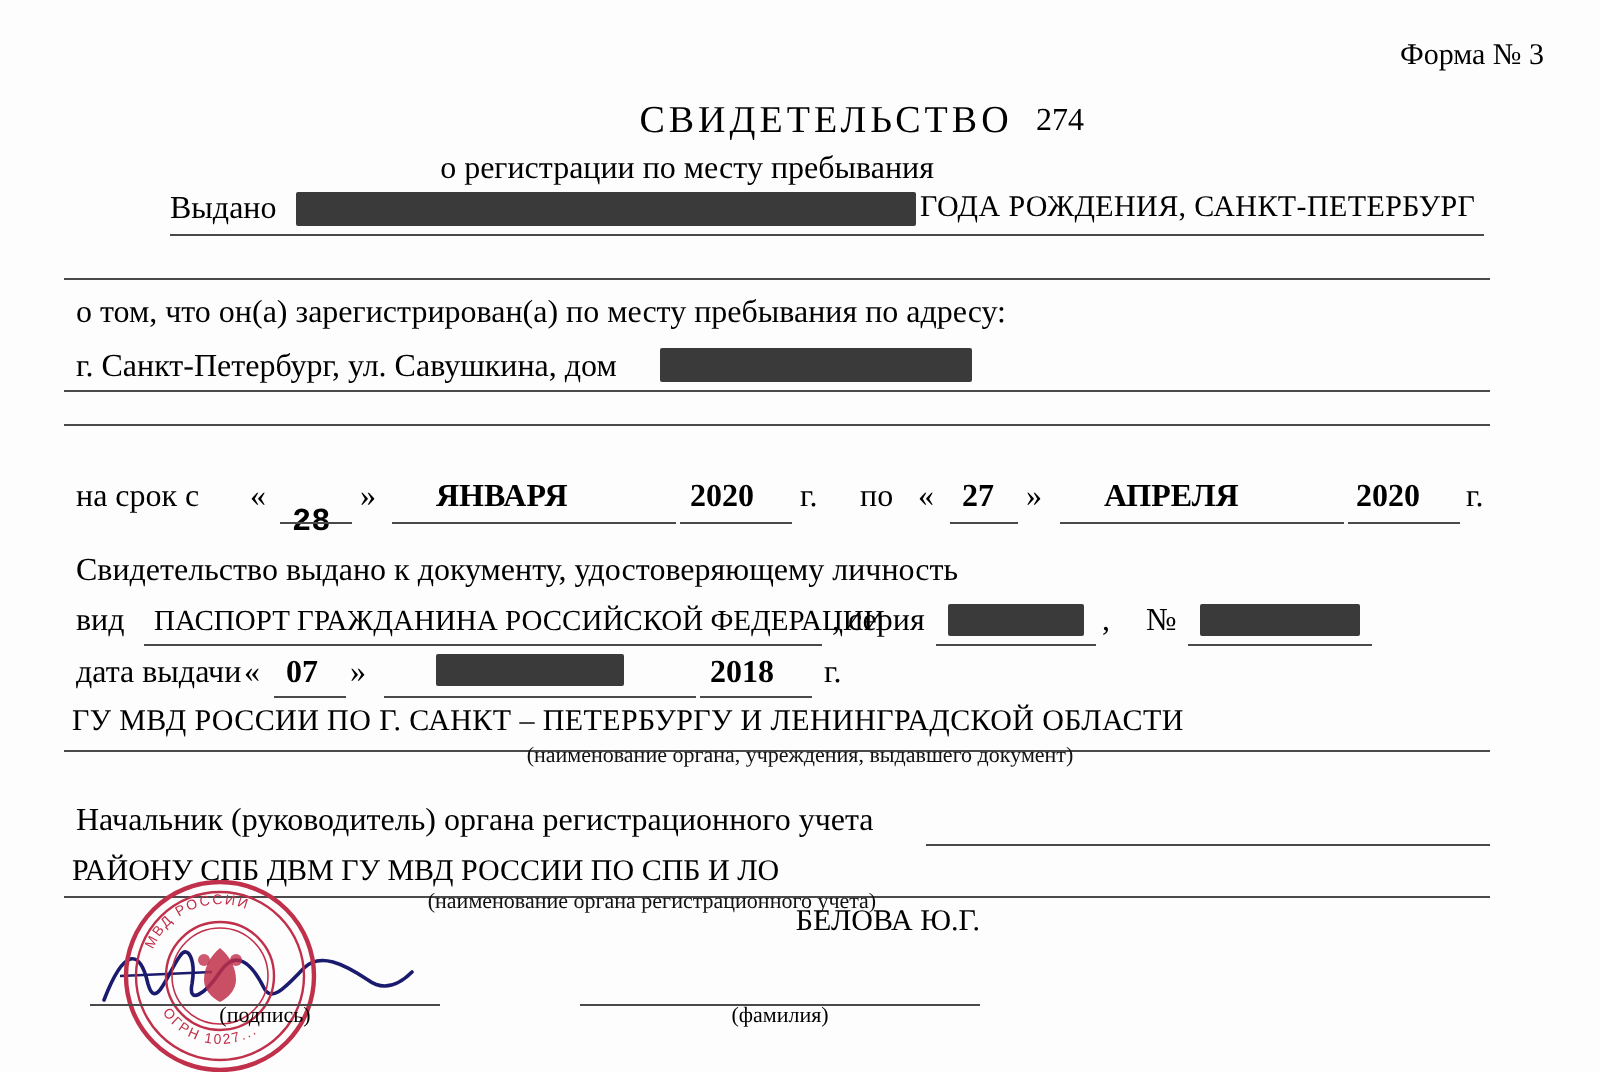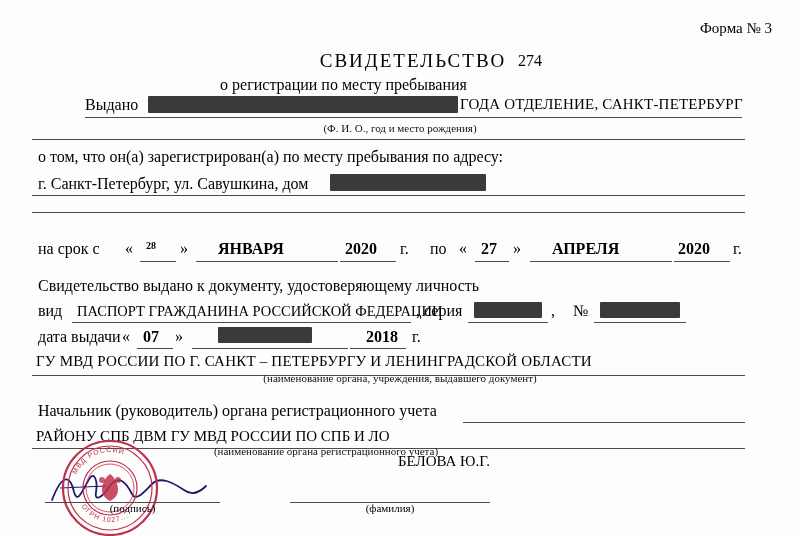--- a/index.html
+++ b/index.html
@@ -82,21 +82,21 @@
   .about-text { top: 148px; left: 38px; font-size: 16px; }
   .addr-text { top: 175px; left: 38px; font-size: 16px; }
   .addr-redact { top: 174px; left: 330px; width: 156px; height: 17px; }
   .addr-line { top: 195px; left: 32px; width: 713px; }
   .blank-line-2 { top: 212px; left: 32px; width: 713px; }
   .caption-2 { top: 213px; left: 0; width: 800px; }
 
   
   .term-label { top: 240px; left: 38px; font-size: 16px; }
   .term-q1 { top: 240px; left: 125px; font-size: 16px; }
-  .term-day1 { top: 240px; left: 146px; font-size: 10px; font-weight: bold;}
+  .term-day1 { top: 252px; left: 146px; font-size: 16px; font-weight: bold; font-family: Liberation Mono, monospace;}
   .term-q2 { top: 240px; left: 180px; font-size: 16px; }
   .term-month1 { top: 240px; left: 218px; font-size: 16px; font-weight: bold; }
   .term-year1 { top: 240px; left: 345px; font-size: 16px; font-weight: bold; }
   .term-g1 { top: 240px; left: 400px; font-size: 16px; }
   .term-po { top: 240px; left: 430px; font-size: 16px; }
   .term-q3 { top: 240px; left: 459px; font-size: 16px; }
   .term-day2 { top: 240px; left: 481px; font-size: 16px; font-weight: bold; }
   .term-q4 { top: 240px; left: 513px; font-size: 16px; }
   .term-month2 { top: 240px; left: 552px; font-size: 16px; font-weight: bold; }
   .term-year2 { top: 240px; left: 678px; font-size: 16px; font-weight: bold;}
@@ -119,21 +119,21 @@
   .seria-comma { top: 302px; left: 551px; font-size: 16px; }
   .num-label { top: 302px; left: 573px; font-size: 16px; }
   .num-redact { top: 302px; left: 600px; width: 80px; height: 16px; }
   .num-line { top: 322px; left: 594px; width: 92px; }
 
   .date-label { top: 328px; left: 38px; font-size: 16px; }
   .date-q1 { top: 328px; left: 122px; font-size: 16px; }
   .date-day { top: 328px; left: 143px; font-size: 16px; font-weight: bold; }
   .date-q2 { top: 328px; left: 175px; font-size: 16px; }
   .date-redact { top: 327px; left: 218px; width: 94px; height: 16px; }
-  .date-year { top: 328px; left: 355px; font-size: 16px; font-weight: bold; margin-left: 11px;}
+  .date-year { top: 328px; left: 355px; font-size: 16px; font-weight: bold;}
   .date-g { top: 328px; left: 412px; font-size: 16px; }
   .date-line1 { top: 348px; left: 137px; width: 36px; }
   .date-line2 { top: 348px; left: 192px; width: 156px; }
   .date-line3 { top: 348px; left: 350px; width: 56px; }
 
   .organ-text { top: 353px; left: 36px; font-size: 15px; letter-spacing: 0.2px;}
   .organ-line { top: 375px; left: 32px; width: 713px; }
   .caption-3 { top: 372px; left: 0; width: 800px; }
 
   .chief-label { top: 402px; left: 38px; font-size: 16px; }
@@ -171,25 +171,24 @@
 <div class="page">
 
   <div class="abs form-no">Форма № 3</div>
 
   <div class="abs title">СВИДЕТЕЛЬСТВО</div>
   <div class="abs title-num">274</div>
   <div class="abs subtitle">о регистрации по месту пребывания</div>
 
   <div class="abs issued-label">Выдано</div>
   <div class="abs issued-redact redact"></div>
-  <div class="abs issued-text">ГОДА ОТДЕЛЕНИЕ, САНКТ-ПЕТЕРБУРГ</div>
+  <div class="abs issued-text">ГОДА РОЖДЕНИЯ, САНКТ-ПЕТЕРБУРГ</div>
   <div class="abs issued-line line"></div>
 
   <div class="abs blank-line-1 line"></div>
-  <div class="abs caption-1 small-center">(Ф. И. О., год и место рождения)</div>
 
   <div class="abs about-text">о том, что он(а) зарегистрирован(а) по месту пребывания по адресу:</div>
   <div class="abs addr-text">г. Санкт-Петербург, ул. Савушкина, дом</div>
   <div class="abs addr-redact redact"></div>
   <div class="abs addr-line line"></div>
   <div class="abs blank-line-2 line"></div>
 
   <div class="abs term-label">на срок с</div>
   <div class="abs term-q1">«</div>
   <div class="abs term-day1">28</div>

